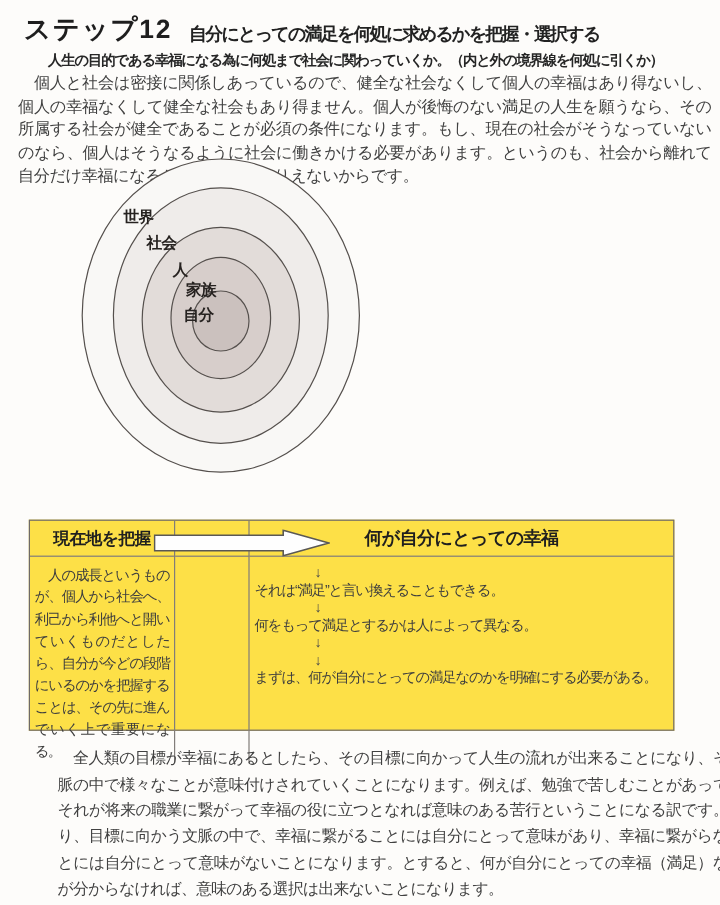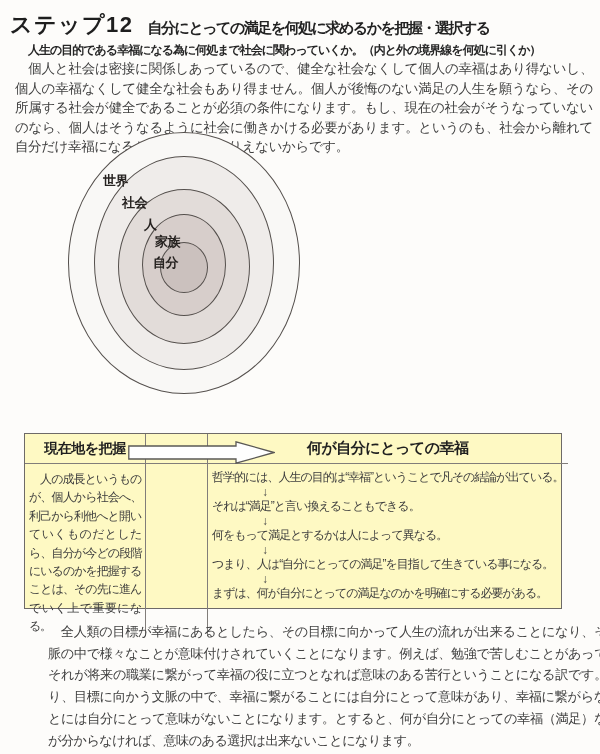--- a/index.html
+++ b/index.html
@@ -7,29 +7,29 @@
     width:600px;height:754px;
     background:#fdfcfa;
     font-family:"Liberation Sans","DejaVu Sans",sans-serif;
     color:#3c3c3c;
     position:relative;
     overflow:hidden;
   }
   .abs{position:absolute;}
 
   
-  .title-row{top:10px;left:10px;display:flex;align-items:flex-end;gap:14px;white-space:nowrap;}
+  .title-row{top:10px;left:20px;display:flex;align-items:flex-end;gap:14px;white-space:nowrap;}
   .step-label{
     font-size:22px;font-weight:bold;color:#1e1e1e;letter-spacing:1.5px;
   }
   .title-text{
     font-size:15px;font-weight:bold;color:#222;letter-spacing:-1.5px;padding-bottom:2px;
   }
   .subtitle{
-    top:42px;left:28px;width:560px;
+    top:42px;left:40px;width:560px;
     font-size:12px;font-weight:bold;color:#262626;letter-spacing:-1px;white-space:nowrap;
   }
 
   
   .para{
     font-size:13.5px;line-height:19.5px;letter-spacing:-.4px;
     text-align:justify;color:#414141;
   }
   .intro{top:59px;left:15px;width:578px;}
   .closing{top:621px;left:10px;width:585px;line-height:21.7px;font-size:13.2px;letter-spacing:-.6px;margin-left:38px;}
@@ -54,21 +54,21 @@
   .lbl-family {left:87px; top:101px;}
   .lbl-self   {left:85px;top:122px;}
 
   
   .map-table{
     top:433px;left:24px;width:538px;height:176px;
     display:grid;
     grid-template-columns:121px 62px 1fr;
     grid-template-rows:30px 1fr;
     border:1px solid #6e6a68;
-    background:#fef9c3;
+    background:#fde047;
     box-sizing:border-box;
   }
   .cell{box-sizing:border-box;border-right:1px solid #817d7a;border-bottom:1px solid #817d7a;}
   .cell.last-col{border-right:none;}
   .cell.last-row{border-bottom:none;}
   .hdr{
     display:flex;align-items:center;justify-content:center;
     font-weight:bold;color:#1f1f1f;
   }
   .hdr-left{font-size:14px;letter-spacing:-.5px;}
@@ -118,33 +118,31 @@
 
 <div class="abs map-table">
   <div class="cell hdr hdr-left">現在地を把握</div>
   <div class="cell hdr-mid"></div>
   <div class="cell last-col hdr hdr-right">何が自分にとっての幸福</div>
 
   <div class="cell last-row body-left">　人の成長というものが、個人から社会へ、利己から利他へと開いていくものだとしたら、自分が今どの段階にいるのかを把握することは、その先に進んでいく上で重要になる。</div>
   <div class="cell last-row"></div>
   <div class="cell last-col last-row body-right">
       <div class="step">
-      <div class="step-text">哲学的には、人生の目的は“幸福”ということで凡その結論が出ている。</div>
       <div class="step-arrow">↓</div>
     </div>
       <div class="step">
       <div class="step-text">それは“満足”と言い換えることもできる。</div>
       <div class="step-arrow">↓</div>
     </div>
       <div class="step">
       <div class="step-text">何をもって満足とするかは人によって異なる。</div>
       <div class="step-arrow">↓</div>
     </div>
       <div class="step">
-      <div class="step-text">つまり、人は“自分にとっての満足”を目指して生きている事になる。</div>
       <div class="step-arrow">↓</div>
     </div>
       <div class="step">
       <div class="step-text">まずは、何が自分にとっての満足なのかを明確にする必要がある。</div>
 
     </div>
     </div>
 </div>
 
 <svg class="abs hdr-arrow" viewBox="0 0 147 23" aria-hidden="true">

